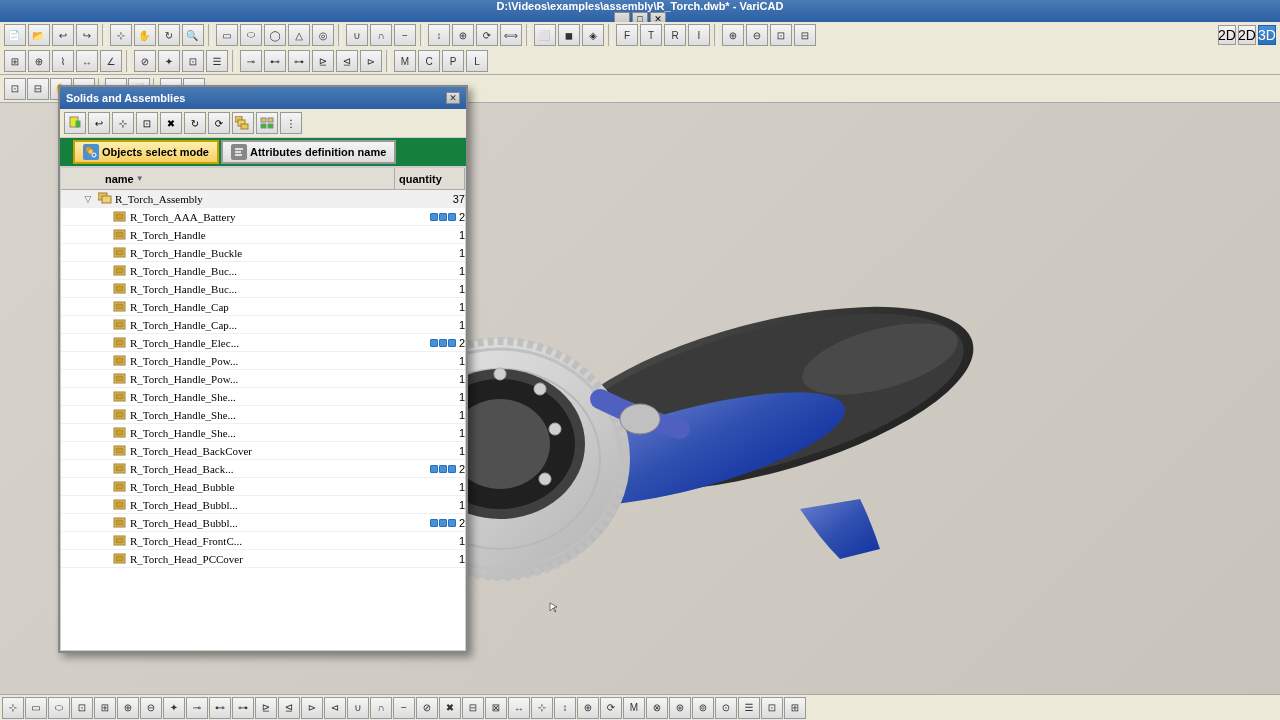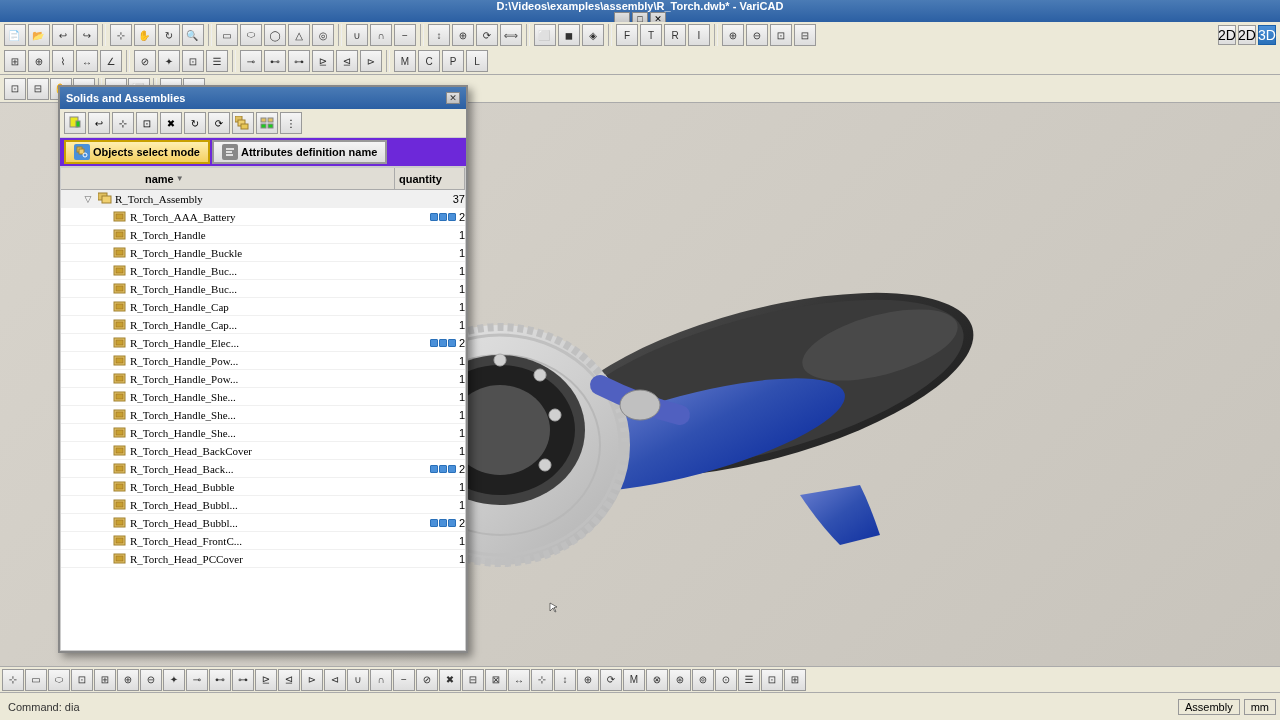--- a/index.html
+++ b/index.html
@@ -36,31 +36,31 @@
     .dialog { position: absolute; top: 10px; left: 10px; width: 410px; background: #ece9d8; border: 2px solid #888; box-shadow: 4px 4px 8px rgba(0,0,0,0.4); z-index: 10; margin-left: 48px; }
     .dialog-title { height: 22px; background: linear-gradient(to bottom, #4a7bb5, #2b5fa3); display: flex; align-items: center; justify-content: space-between; padding: 0 6px; }
     .dialog-title-text { color: white; font-size: 11px; font-weight: bold; }
     .dialog-close { width: 14px; height: 12px; background: linear-gradient(to bottom, #e0e0e0, #c0c0c0); border: 1px solid #888; font-size: 9px; display: flex; align-items: center; justify-content: center; cursor: pointer; color: #333; }
 
     
     .dialog-toolbar { padding: 3px 4px; display: flex; align-items: center; gap: 2px; background: #ece9d8; border-bottom: 1px solid #ccc; }
     .dtb-btn { width: 22px; height: 22px; background: linear-gradient(to bottom, #f5f5f5, #ddd); border: 1px solid #999; display: flex; align-items: center; justify-content: center; cursor: pointer; font-size: 10px; }
 
     
-    .mode-bar { padding: 2px 4px; display: flex; gap: 2px; background: #6d28d9; border-bottom: 1px solid #ccc; }
+    .mode-bar { padding: 2px 13px; display: flex; gap: 2px; background: #15803d; border-bottom: 1px solid #ccc; }
     .mode-btn { height: 24px; padding: 0 8px; background: linear-gradient(to bottom, #f5f5f5, #ddd); border: 2px solid #999; display: flex; align-items: center; gap: 3px; cursor: pointer; font-size: 11px; font-weight: bold; }
     .mode-btn.active { background: linear-gradient(to bottom, #ffefb0, #f5d060); border: 2px solid #c8a000; }
     .mode-icon { width: 16px; height: 16px; background: #4a90d9; border-radius: 2px; display: flex; align-items: center; justify-content: center; color: white; font-size: 8px; }
 
     
     .help-text { padding: 3px 6px; font-size: 11px; color: #333; background: #f5f5f0; border-bottom: 1px solid #ccc; }
 
     
     .tree-panel { flex: 1; overflow: hidden; background: white; border: 1px solid #ccc; margin: 0; }
-    .tree-header { display: flex; background: #e0ddd5; border-bottom: 1px solid #aaa; height: 22px; align-items: center; padding-left: 40px; }
+    .tree-header { display: flex; background: #e0ddd5; border-bottom: 1px solid #aaa; height: 22px; align-items: center; }
     .th-col { display: flex; align-items: center; gap: 2px; padding: 0 4px; height: 100%; border-right: 1px solid #aaa; font-size: 11px; font-weight: bold; cursor: pointer; }
     .th-name { flex: 1; }
     .th-qty { width: 70px; }
     .sort-arrow { font-size: 8px; color: #666; }
 
     
     .tree-content { height: 460px; overflow-y: auto; overflow-x: hidden; }
     .tree-row { display: flex; align-items: center; height: 18px; cursor: pointer; border-bottom: 1px solid #f0f0f0; }
     .tree-row.root { background: #f0f0f0; }
     .row-indent { width: 20px; flex-shrink: 0; }
@@ -699,21 +699,14 @@
     <div class="tb-btn">M</div>
     <div class="tb-btn">⊗</div>
     <div class="tb-btn">⊛</div>
     <div class="tb-btn">⊚</div>
     <div class="tb-btn">⊙</div>
     <div class="tb-btn">☰</div>
     <div class="tb-btn">⊡</div>
     <div class="tb-btn">⊞</div>
   </div>
 
-  <div class="status-bar">
-    <span class="status-text">Command:  dia</span>
-    <div class="status-right">
-      <span class="status-badge">Assembly</span>
-      <span class="status-badge">mm</span>
-    </div>
-  </div>
 
 </div>
 
 </body></html>

